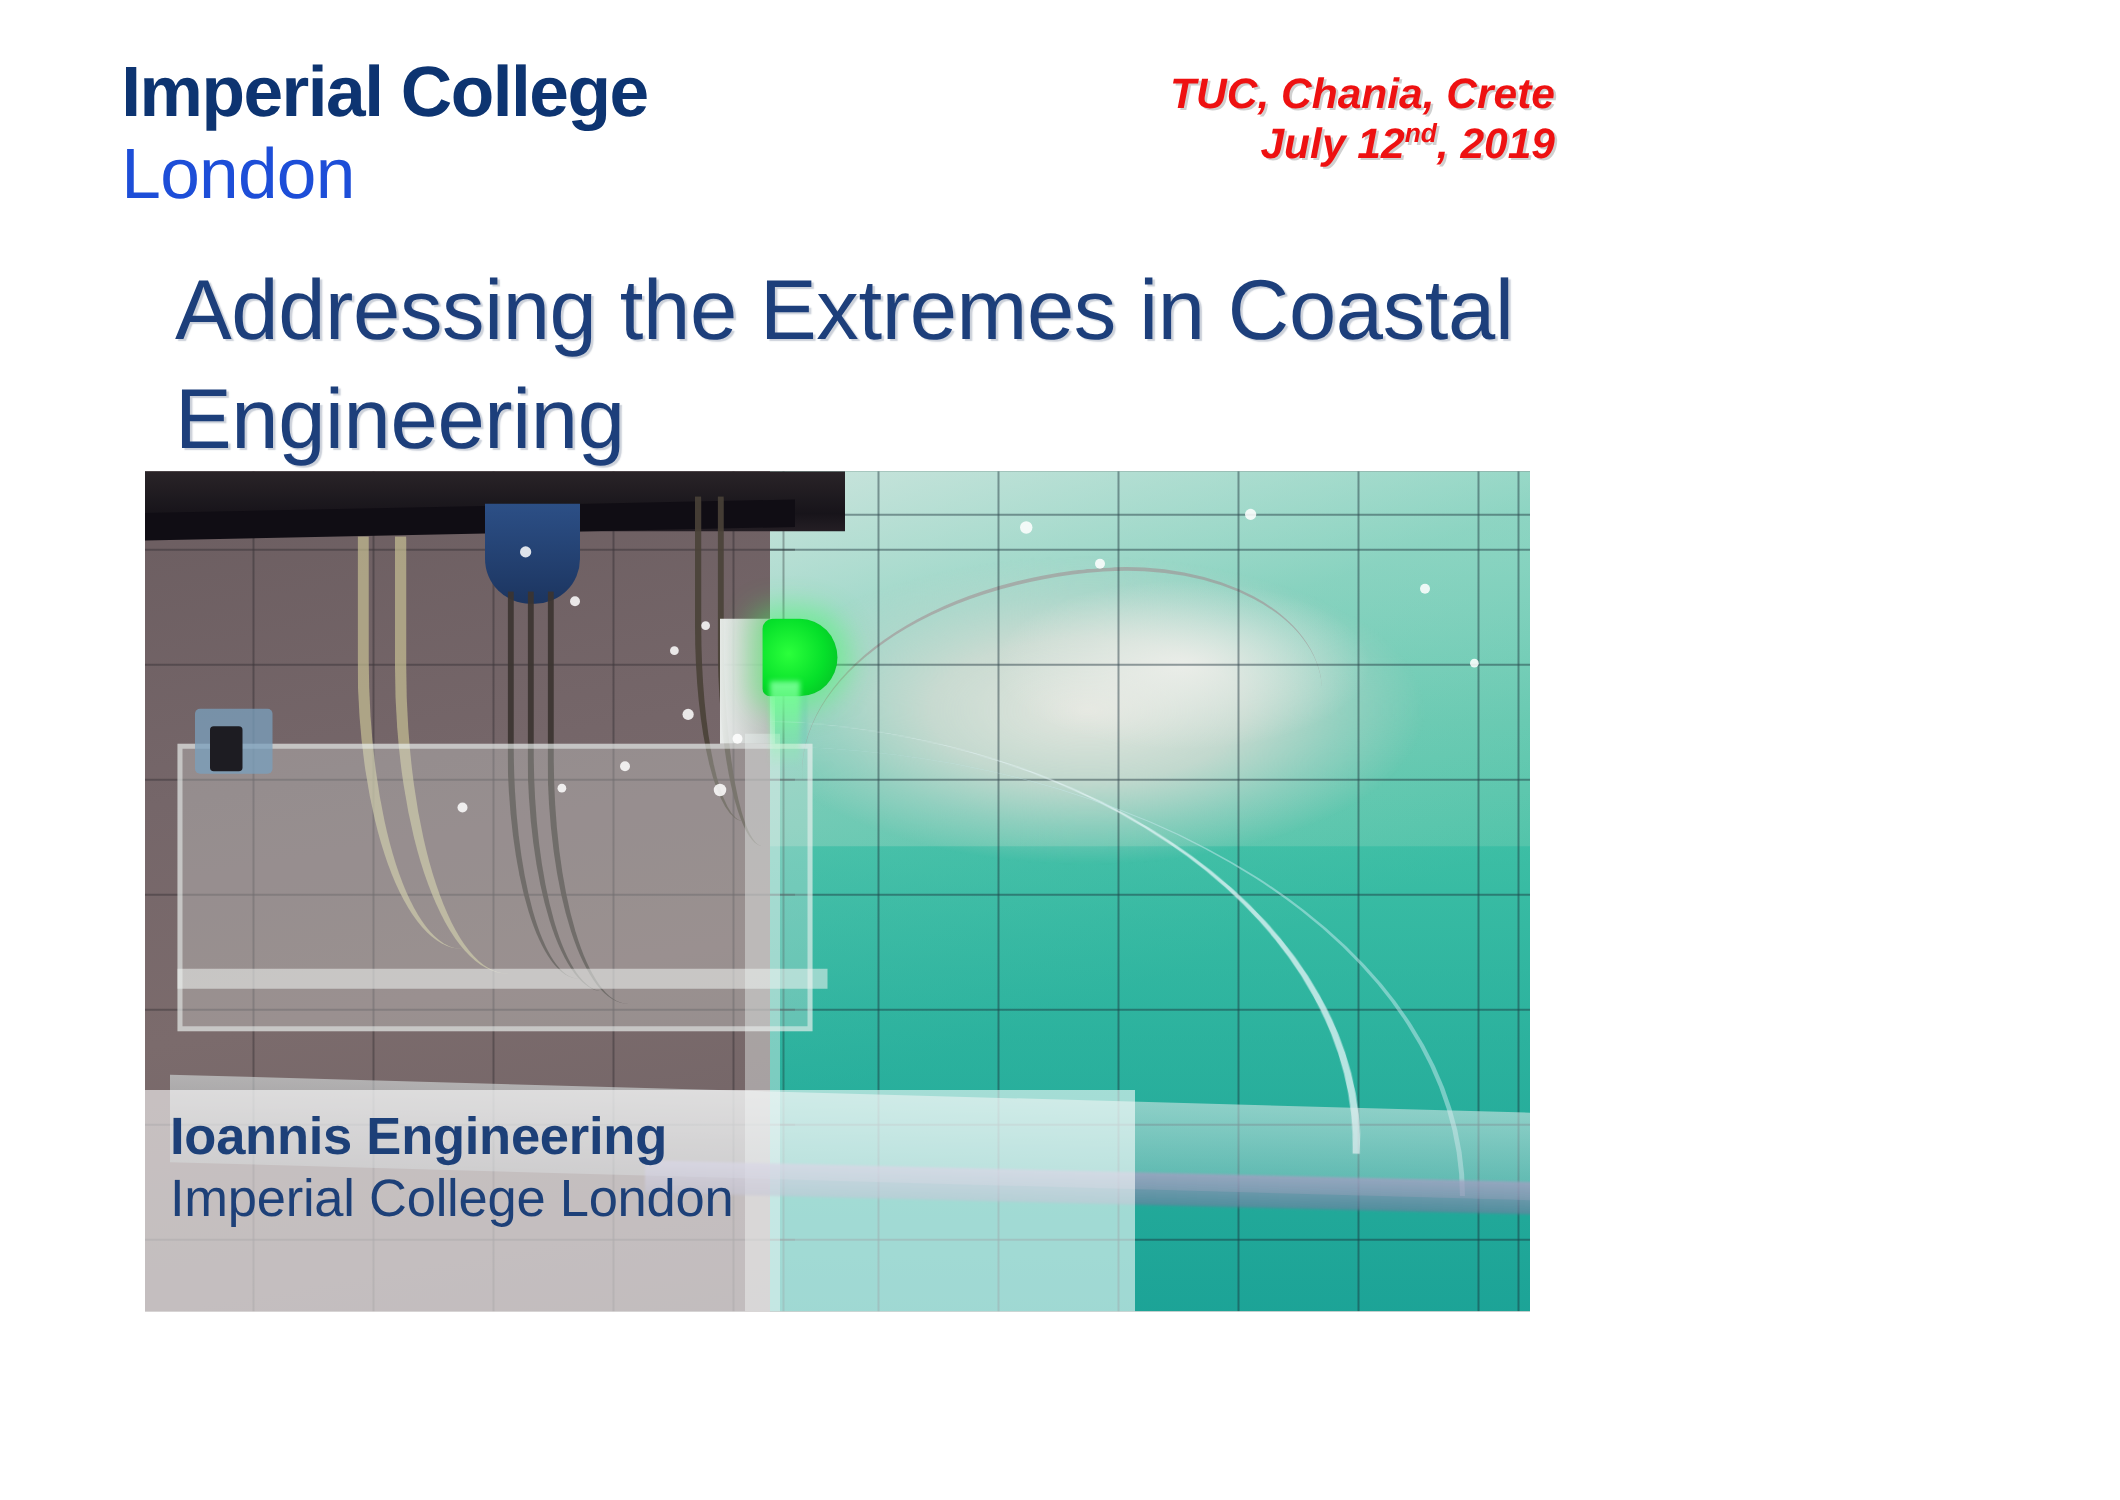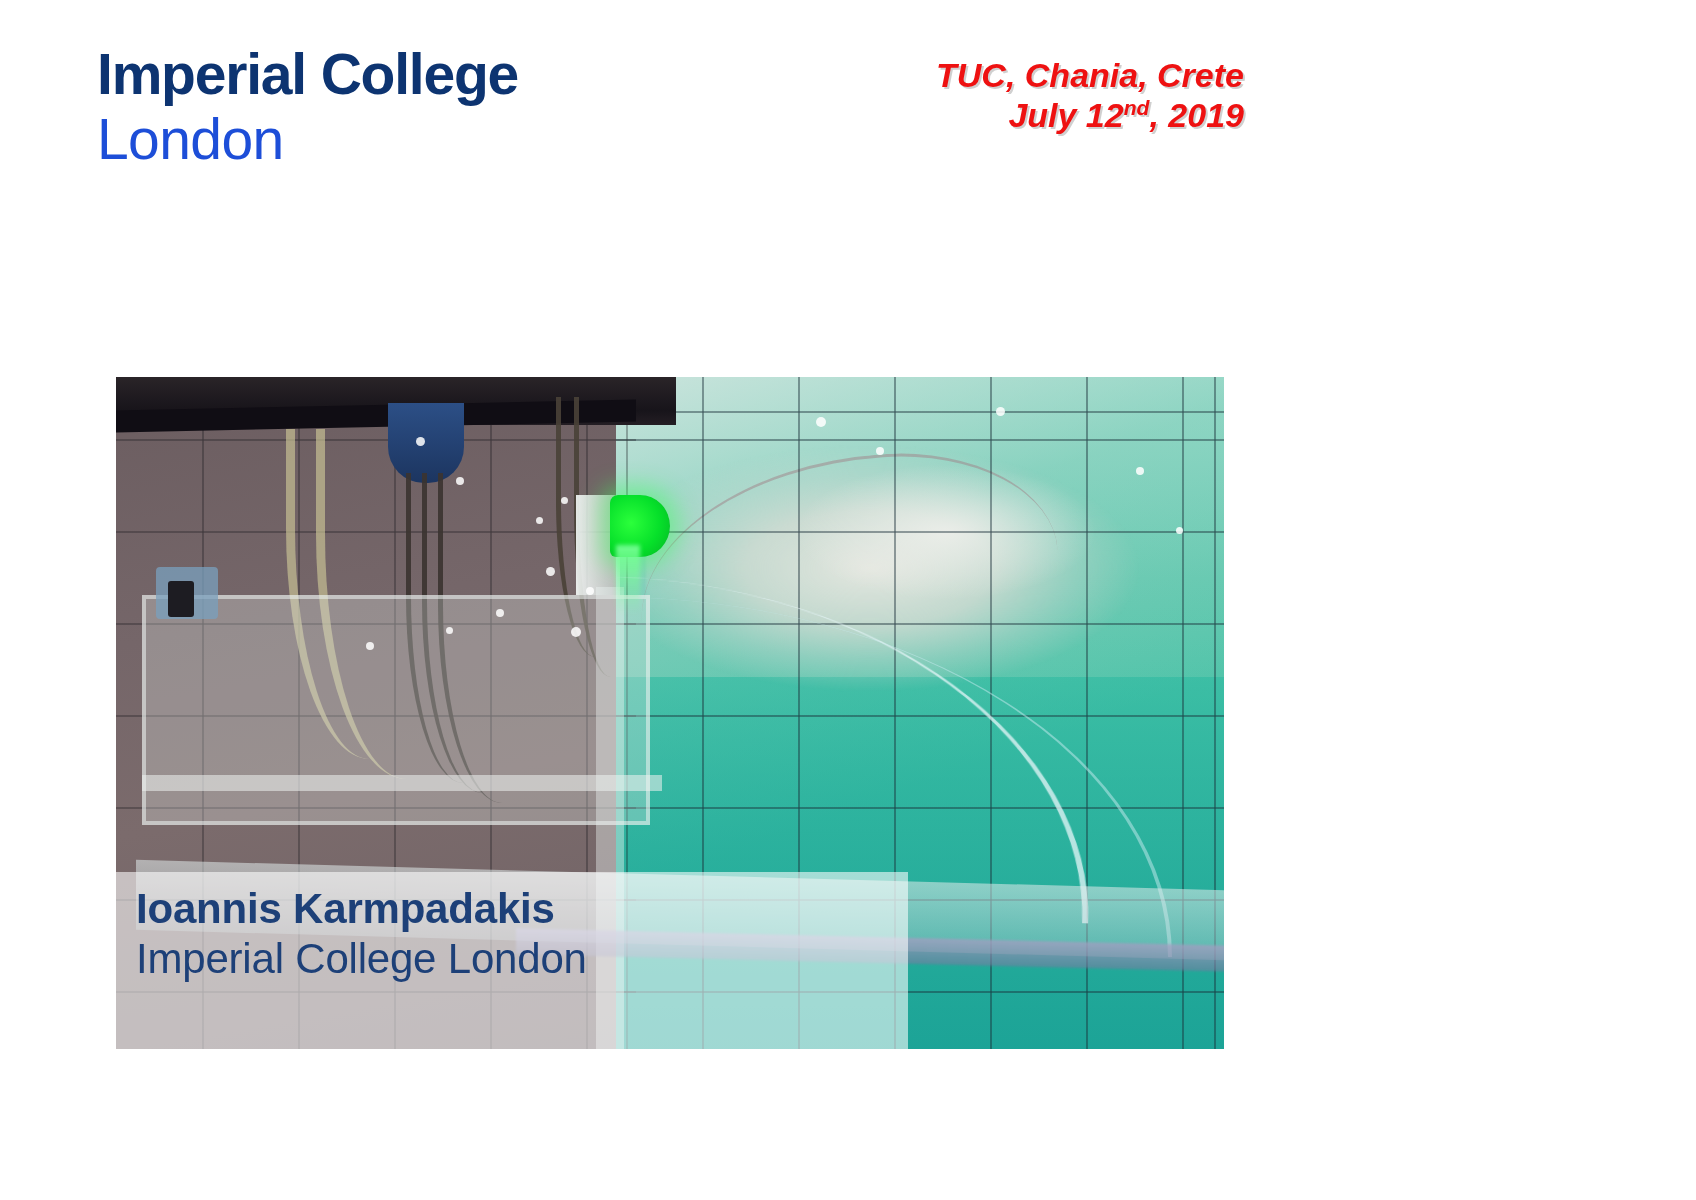--- a/index.html
+++ b/index.html
@@ -327,20 +327,21 @@
   <div class="logo">
     <span class="logo-line1">Imperial College</span>
     <span class="logo-line2">London</span>
   </div>
 
   <div class="event-block">
     <span class="event-line">TUC, Chania, Crete</span>
     <span class="event-line"><span>July 12</span><sup>nd</sup><span>, 2019</span></span>
   </div>
 
+  <div class="title">Addressing the Extremes in Coastal Engineering</div>
 
   <div class="photo">
     <div class="photo-inner">
 
       <div class="backwall"></div>
       <div class="water"></div>
       <div class="water-lower"></div>
       <div class="splash"></div>
       <div class="splash2"></div>
       <div class="crest-line"></div>
@@ -388,17 +389,17 @@
       <div class="bubble" style="left:880px; top:30px; width:9px; height:9px;"></div>
       <div class="bubble" style="left:1020px; top:90px; width:8px; height:8px;"></div>
       <div class="bubble" style="left:1060px; top:150px; width:7px; height:7px;"></div>
 
     </div>
 
   </div>
 
   <div class="caption-box"></div>
   <div class="caption-text">
-    <span class="caption-name">Ioannis Karmpadakis</span>
+    <span class="caption-name">Ioannis Engineering</span>
     <span class="caption-inst">Imperial College London</span>
   </div>
 
 </div>
 
 </body></html>

